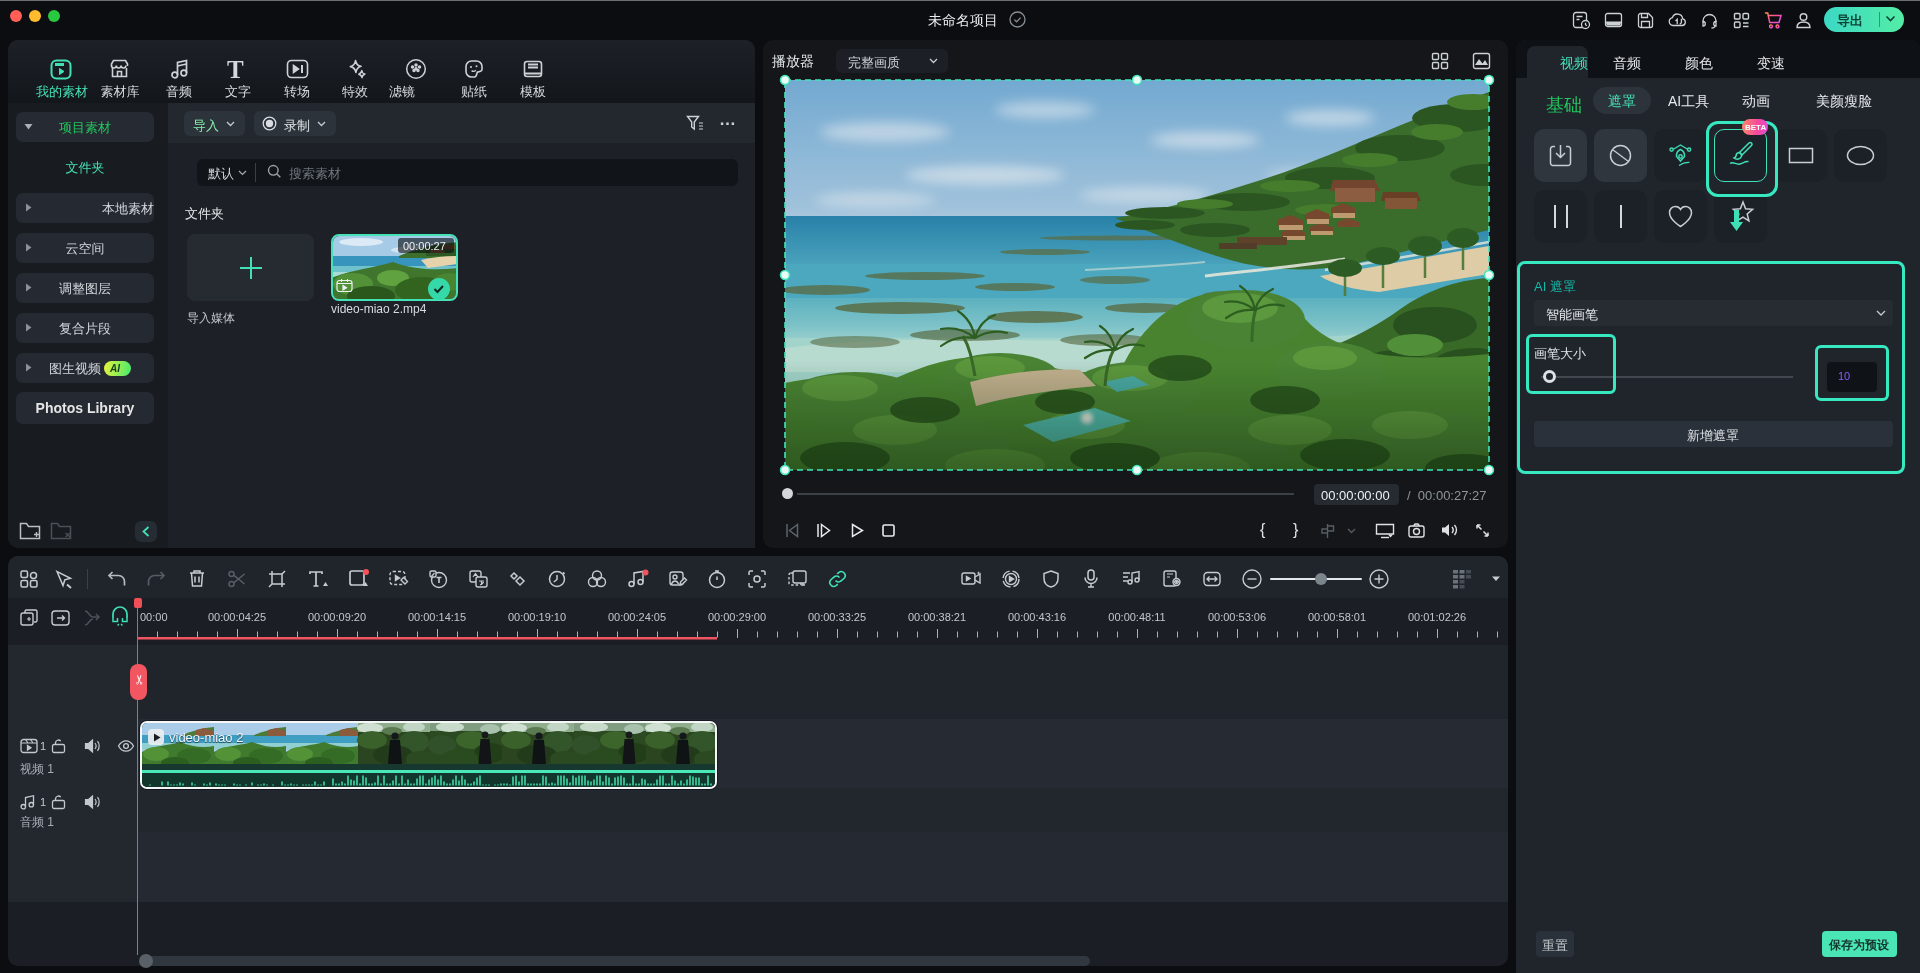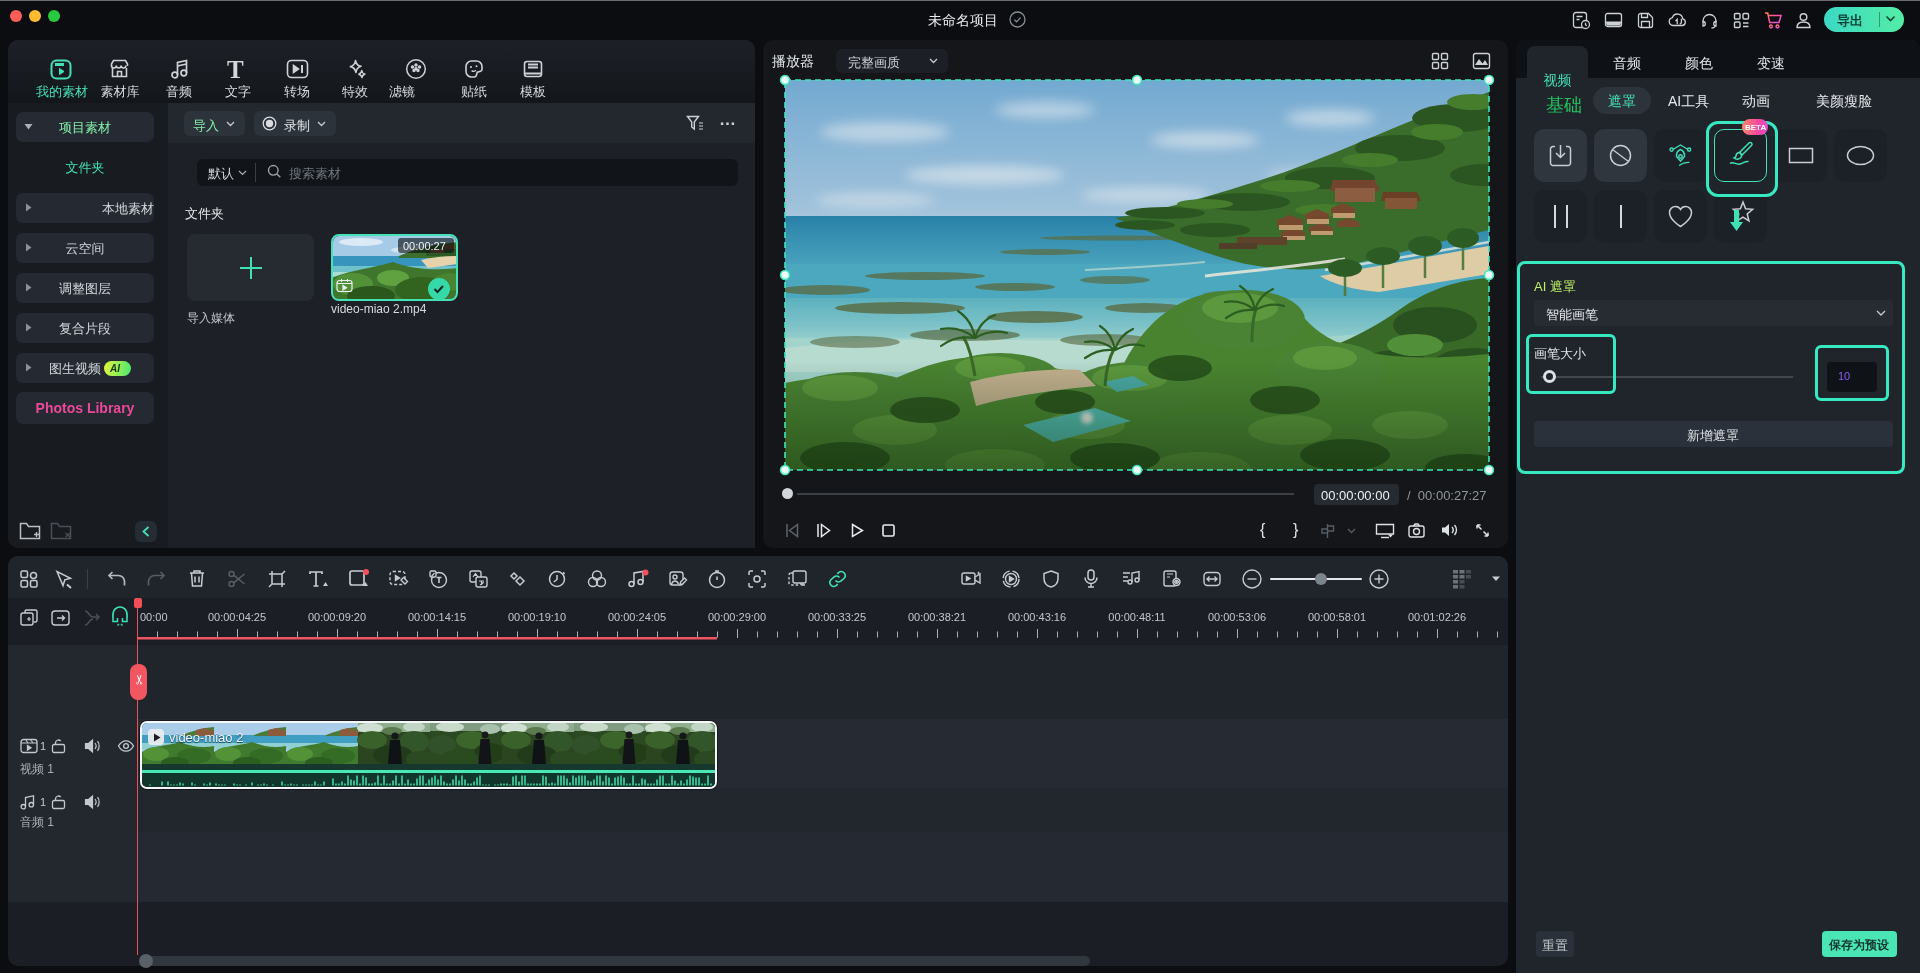--- a/index.html
+++ b/index.html
@@ -213,21 +213,21 @@
   <div class="ab" style="left:420px;top:238px;width:22px;height:22px;border-radius:50%;background:#35d9a9"></div>
   <svg style="left:425px;top:244px" width="12" height="10" viewBox="0 0 12 10" fill="none" stroke="#10271f" stroke-width="2">
       <path d="M1.5 5l3 3 5.5-6"></path>
     </svg>
   <div class="txt" style="left:323px;top:262px;font-size:12px;color:#d6dbdf">video-miao 2.mp4</div>
 
   <div class="ab" style="left:8px;top:72px;width:138px;height:30px;background:#262b33;border-radius:7px"></div>
   <svg style="left:16px;top:83px" width="9" height="7" viewBox="0 0 9 7">
       <path d="M0.5 1h8L4.5 6.5z" fill="#aab0b7"></path>
     </svg>
-  <div class="txt" style="left:8px;top:79px;width:138px;text-align:center;font-size:13px;color:#86efac">项目素材</div>
+  <div class="txt" style="left:8px;top:79px;width:138px;text-align:center;font-size:13px;color:#22c55e">项目素材</div>
   <div class="txt" style="left:8px;top:119px;width:138px;text-align:center;font-size:13px;color:#44e0b5">文件夹</div>
   <div class="ab" style="left:8px;top:153px;width:138px;height:30px;background:#252a32;border-radius:7px"></div>
   <svg style="left:17px;top:163px" width="7" height="9" viewBox="0 0 7 9">
       <path d="M1 .5v8L6.5 4.5z" fill="#8a9198"></path>
     </svg>
   <div class="txt" style="left:8px;top:160px;width:138px;text-align:right;font-size:13px;color:#d4d8dd">本地素材</div>
   <div class="ab" style="left:8px;top:193px;width:138px;height:30px;background:#252a32;border-radius:7px"></div>
   <svg style="left:17px;top:203px" width="7" height="9" viewBox="0 0 7 9">
       <path d="M1 .5v8L6.5 4.5z" fill="#8a9198"></path>
     </svg>
@@ -243,21 +243,21 @@
     </svg>
   <div class="txt" style="left:8px;top:280px;width:138px;text-align:center;font-size:13px;color:#d4d8dd">复合片段</div>
   <div class="ab" style="left:8px;top:313px;width:138px;height:30px;background:#252a32;border-radius:7px"></div>
   <svg style="left:17px;top:323px" width="7" height="9" viewBox="0 0 7 9">
       <path d="M1 .5v8L6.5 4.5z" fill="#8a9198"></path>
     </svg>
   <div class="txt" style="left:41px;top:320px;font-size:13px;color:#d4d8dd">图生视频</div>
   <div class="ab" style="left:96px;top:321px;width:27px;height:15px;border-radius:8px;background:linear-gradient(100deg,#e8f53c,#46e86e);"></div>
   <div class="txt" style="left:102px;top:323px;font-size:10px;font-weight:bold;font-style:italic;color:#1c3a16">AI</div>
   <div class="ab" style="left:8px;top:352px;width:138px;height:32px;background:#252a32;border-radius:7px"></div>
-  <div class="txt" style="left:8px;top:360px;width:138px;text-align:center;font-size:14px;font-weight:bold;color:#ec4899">Photos Library</div>
+  <div class="txt" style="left:8px;top:360px;width:138px;text-align:center;font-size:14px;font-weight:bold;color:#e5e5e5">Photos Library</div>
 
   <svg style="left:11px;top:480px" width="24" height="22" viewBox="0 0 24 22" fill="none" stroke="#b9bfc5" stroke-width="1.5">
       <path d="M1.5 18.5v-15h6l2 3h11v12z"></path>
       <path d="M17.5 12v5M15 14.5h5" stroke-width="1.4"></path>
     </svg>
   <svg style="left:42px;top:480px" width="24" height="22" viewBox="0 0 24 22" fill="none" stroke="#4a5057" stroke-width="1.5">
       <path d="M1.5 18.5v-15h6l2 3h11v12z"></path>
       <path d="M15.5 13l4.5 4M20 13l-4.5 4" stroke-width="1.4"></path>
     </svg>
   <div class="ab" style="left:127px;top:481px;width:22px;height:21px;background:#262c33;border-radius:6px"></div>
@@ -531,21 +531,21 @@
       <path d="M12 5c1.5 1.8 1.5 4.2 0 6M14.5 3c2.6 2.9 2.6 7.1 0 10"></path>
     </svg>
   <svg style="left:712px;top:483px" width="15" height="15" viewBox="0 0 15 15" fill="none" stroke="#dde1e5" stroke-width="1.5">
       <path d="M2 2l4.5 4.5M13 13L8.5 8.5M2 2v3.5M2 2h3.5M13 13v-3.5M13 13h-3.5"></path>
     </svg>
 </div>
 
 <div id="rightpanel" class="ab" style="left:1516px;top:40px;width:404px;height:933px;background:#20252c;border-radius:10px 10px 0 0">
   <div class="ab" style="left:0;top:0;width:404px;height:38px;background:#0e1115;border-radius:10px 10px 0 0"></div>
   <div class="ab" style="left:11px;top:6px;width:61px;height:32px;background:#20252c;border-radius:8px 8px 0 0"></div>
-  <div class="txt" style="left:11px;top:32px;width:61px;text-align:center;font-size:14px;color:#42e0b6">视频</div>
+  <div class="txt" style="left:11px;top:15px;width:61px;text-align:right;font-size:14px;color:#42e0b6">视频</div>
   <div class="txt" style="left:97px;top:15px;font-size:14px;color:#e6e9ec">音频</div>
   <div class="txt" style="left:169px;top:15px;font-size:14px;color:#e6e9ec">颜色</div>
   <div class="txt" style="left:241px;top:15px;font-size:14px;color:#e6e9ec">变速</div>
 
   <div class="txt" style="left:30px;top:53px;font-size:18px;color:#22c55e">基础</div>
   <div class="ab" style="left:77px;top:47px;width:58px;height:27px;background:#2d333b;border-radius:14px"></div>
   <div class="txt" style="left:92px;top:53px;font-size:14px;color:#43e0b5">遮罩</div>
   <div class="txt" style="left:152px;top:53px;font-size:14px;color:#e6e9ec">AI工具</div>
   <div class="txt" style="left:226px;top:53px;font-size:14px;color:#e6e9ec">动画</div>
   <div class="txt" style="left:300px;top:53px;font-size:14px;color:#e6e9ec">美颜瘦脸</div>
@@ -599,21 +599,21 @@
     </svg>
   <svg style="left:209px;top:160px" width="32" height="33" viewBox="0 0 32 33" fill="none">
       <path d="M18 2l2.6 6.8 7 .5-5.4 4.6 1.7 6.9-5.9-3.7-6 3.7 1.8-6.9L8.4 9.3l7-.5z" stroke="#c9ced4" stroke-width="1.5"></path>
       <path d="M13 8v12h-4l6.5 9 6.5-9h-4V8z" fill="#3fe0b5" transform="translate(-4 2)"></path>
     </svg>
 
   <div class="ab" style="left:190px;top:81px;width:72px;height:76px;border:3.5px solid #36e9c0;border-radius:12px"></div>
   <div class="ab" style="left:226px;top:79px;width:26px;height:16px;border-radius:8px;background:linear-gradient(95deg,#ff8a68,#f4489e 60%,#e24cd8)"></div>
   <div class="txt" style="left:229px;top:83px;font-size:8px;font-weight:bold;color:#fff">BETA</div>
 
-  <div class="txt" style="left:18px;top:238px;font-size:13px;color:#bef264">AI 遮罩</div>
+  <div class="txt" style="left:18px;top:238px;font-size:13px;color:#14b8a6">AI 遮罩</div>
   <div class="ab" style="left:18px;top:260px;width:359px;height:26px;background:#272c33;border-radius:4px"></div>
   <div class="txt" style="left:30px;top:266px;font-size:13px;color:#e6e9ec">智能画笔</div>
   <svg style="left:360px;top:270px" width="10" height="7" viewBox="0 0 10 7" fill="none" stroke="#c6cbd0" stroke-width="1.3">
       <path d="M1 1l4 4 4-4"></path>
     </svg>
   <div class="txt" style="left:18px;top:305px;font-size:13px;color:#e0e4e8">画笔大小</div>
   <div class="ab" style="left:25px;top:336px;width:252px;height:2px;background:#41474e"></div>
   <div class="ab" style="left:27px;top:330px;width:13px;height:13px;border-radius:50%;background:#20252c;border:3.5px solid #dde1e5"></div>
   <div class="ab" style="left:311px;top:322px;width:50px;height:30px;background:#0f1318;border-radius:4px"></div>
   <div class="txt" style="left:322px;top:330px;font-size:11px;color:#8b5cf6">10</div>

